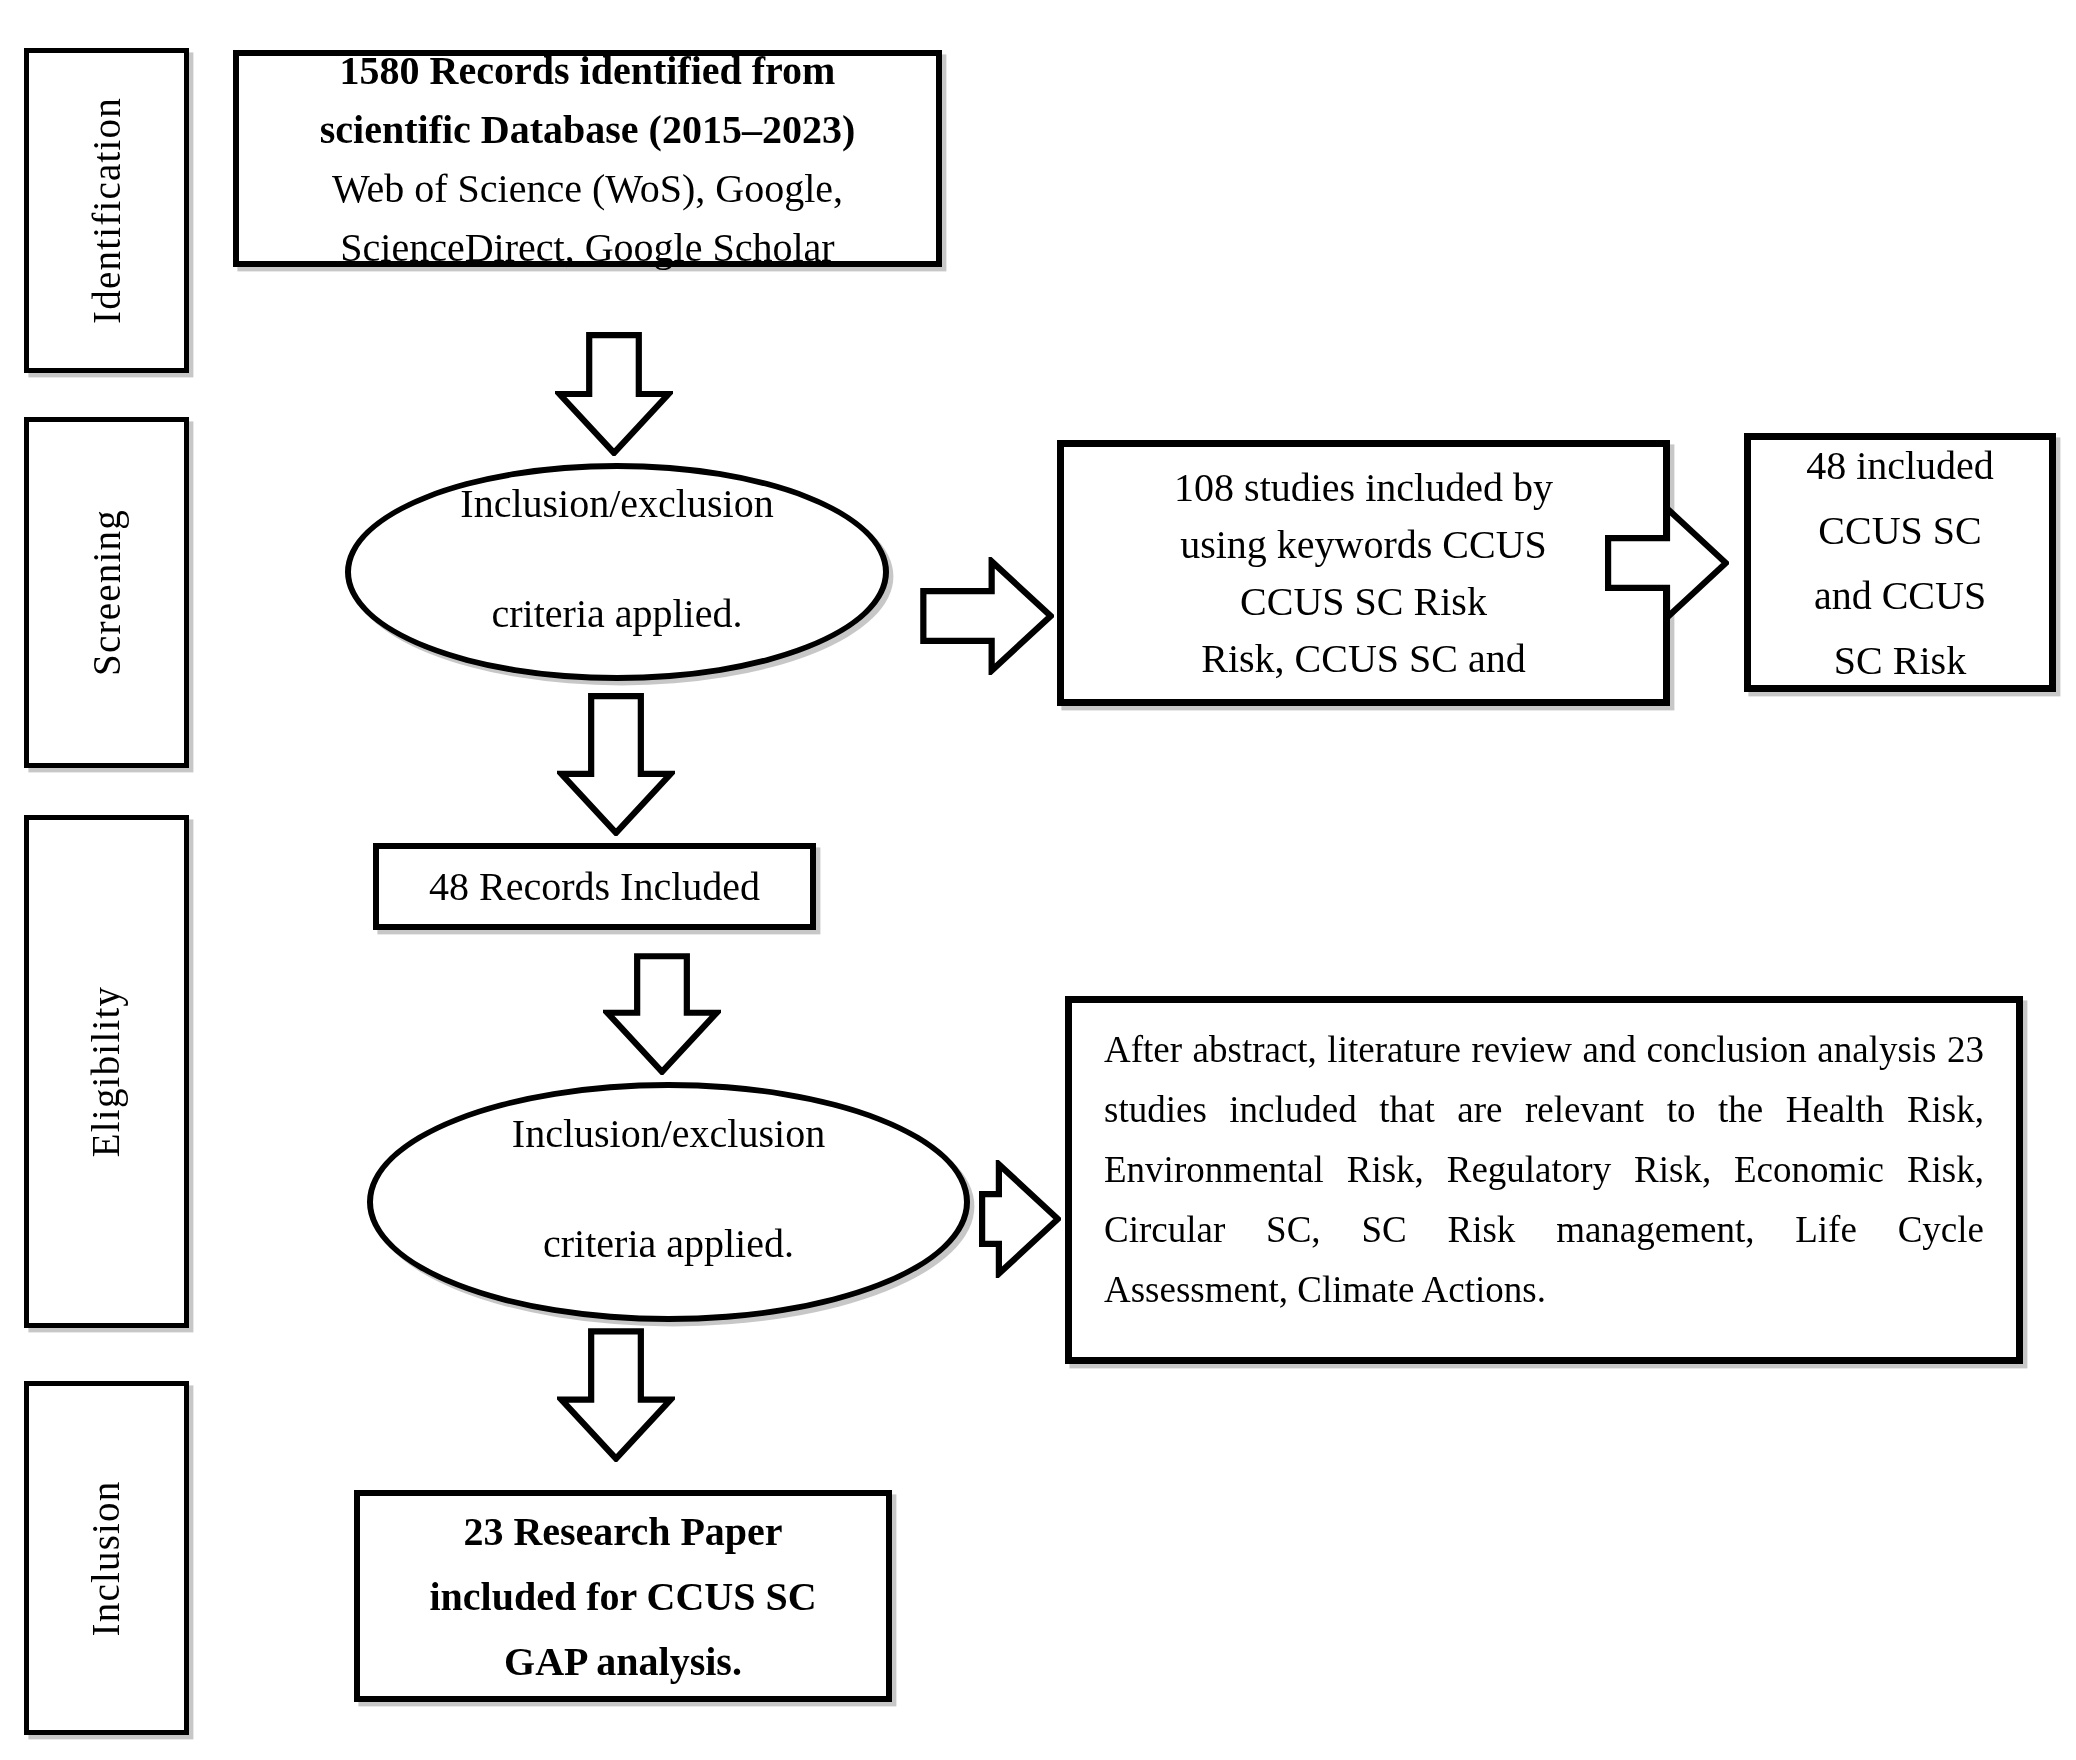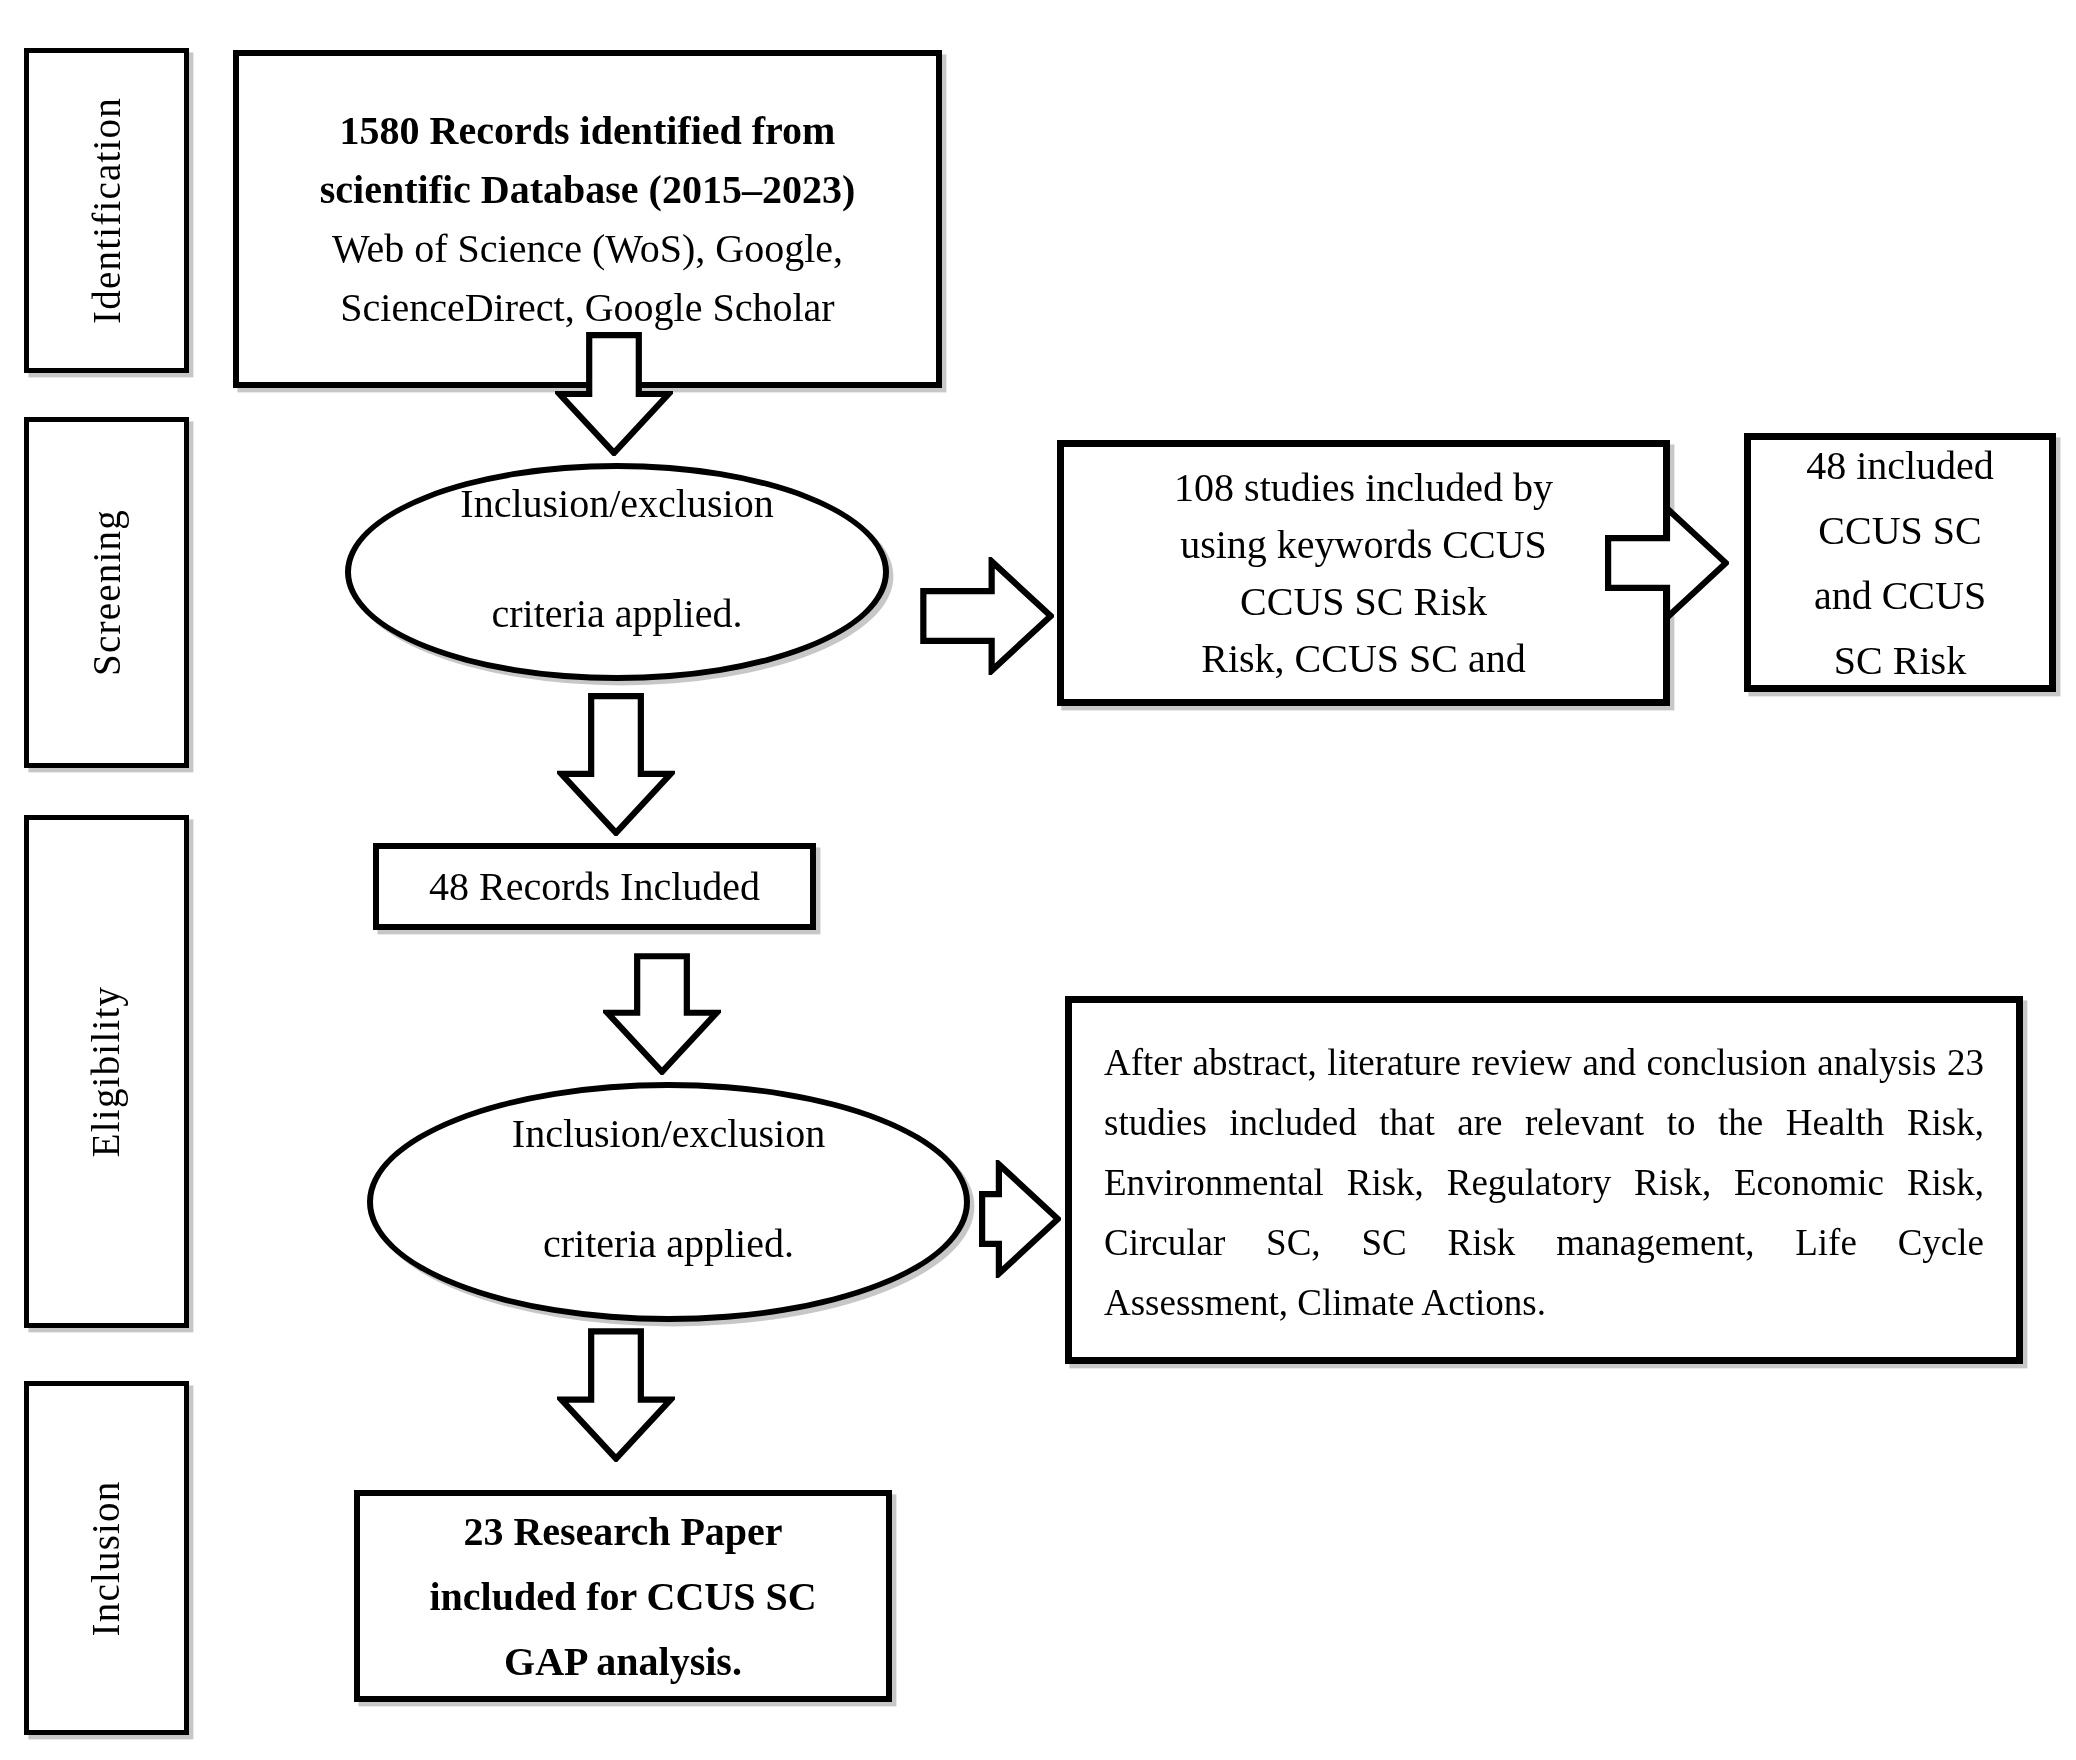--- a/index.html
+++ b/index.html
@@ -49,21 +49,21 @@
     display: flex;
     flex-direction: column;
     align-items: center;
     justify-content: center;
     text-align: center;
     box-shadow: 4.4px 4.4px 0 rgba(0,0,0,0.22);
   }
   .node .line { width: 100%; }
 
   #node-records-identified {
-    left: 233px; top: 50px; width: 709px; height: 338px;
+    left: 233px; top: 50px; width: 709px; height: 217px;
     font-size: 40px; line-height: 59px;
   }
   #node-records-identified .bold { font-weight: 700; }
 
   .ellipse {
     border-radius: 50%;
     font-size: 40px;
     line-height: 87px;
     padding-bottom: 28px;
     gap: 23px;
@@ -91,21 +91,21 @@
     font-size: 40px;
   }
   #node-eligibility-result {
     left: 1065px; top: 996px; width: 958px; height: 368px;
     border-width: 7.5px;
     display: block;
     text-align: justify;
     text-align-last: left;
     font-size: 37px;
     line-height: 60px;
-    padding: 30px 32px;
+    padding: 17px 32px;
   }
   #node-final-papers {
     left: 354px; top: 1490px; width: 538px; height: 212px;
     font-size: 40px; line-height: 65px;
     font-weight: 700;
   }
 
   
   .arrow { position: absolute; }
   .arrow svg { display: block; }

